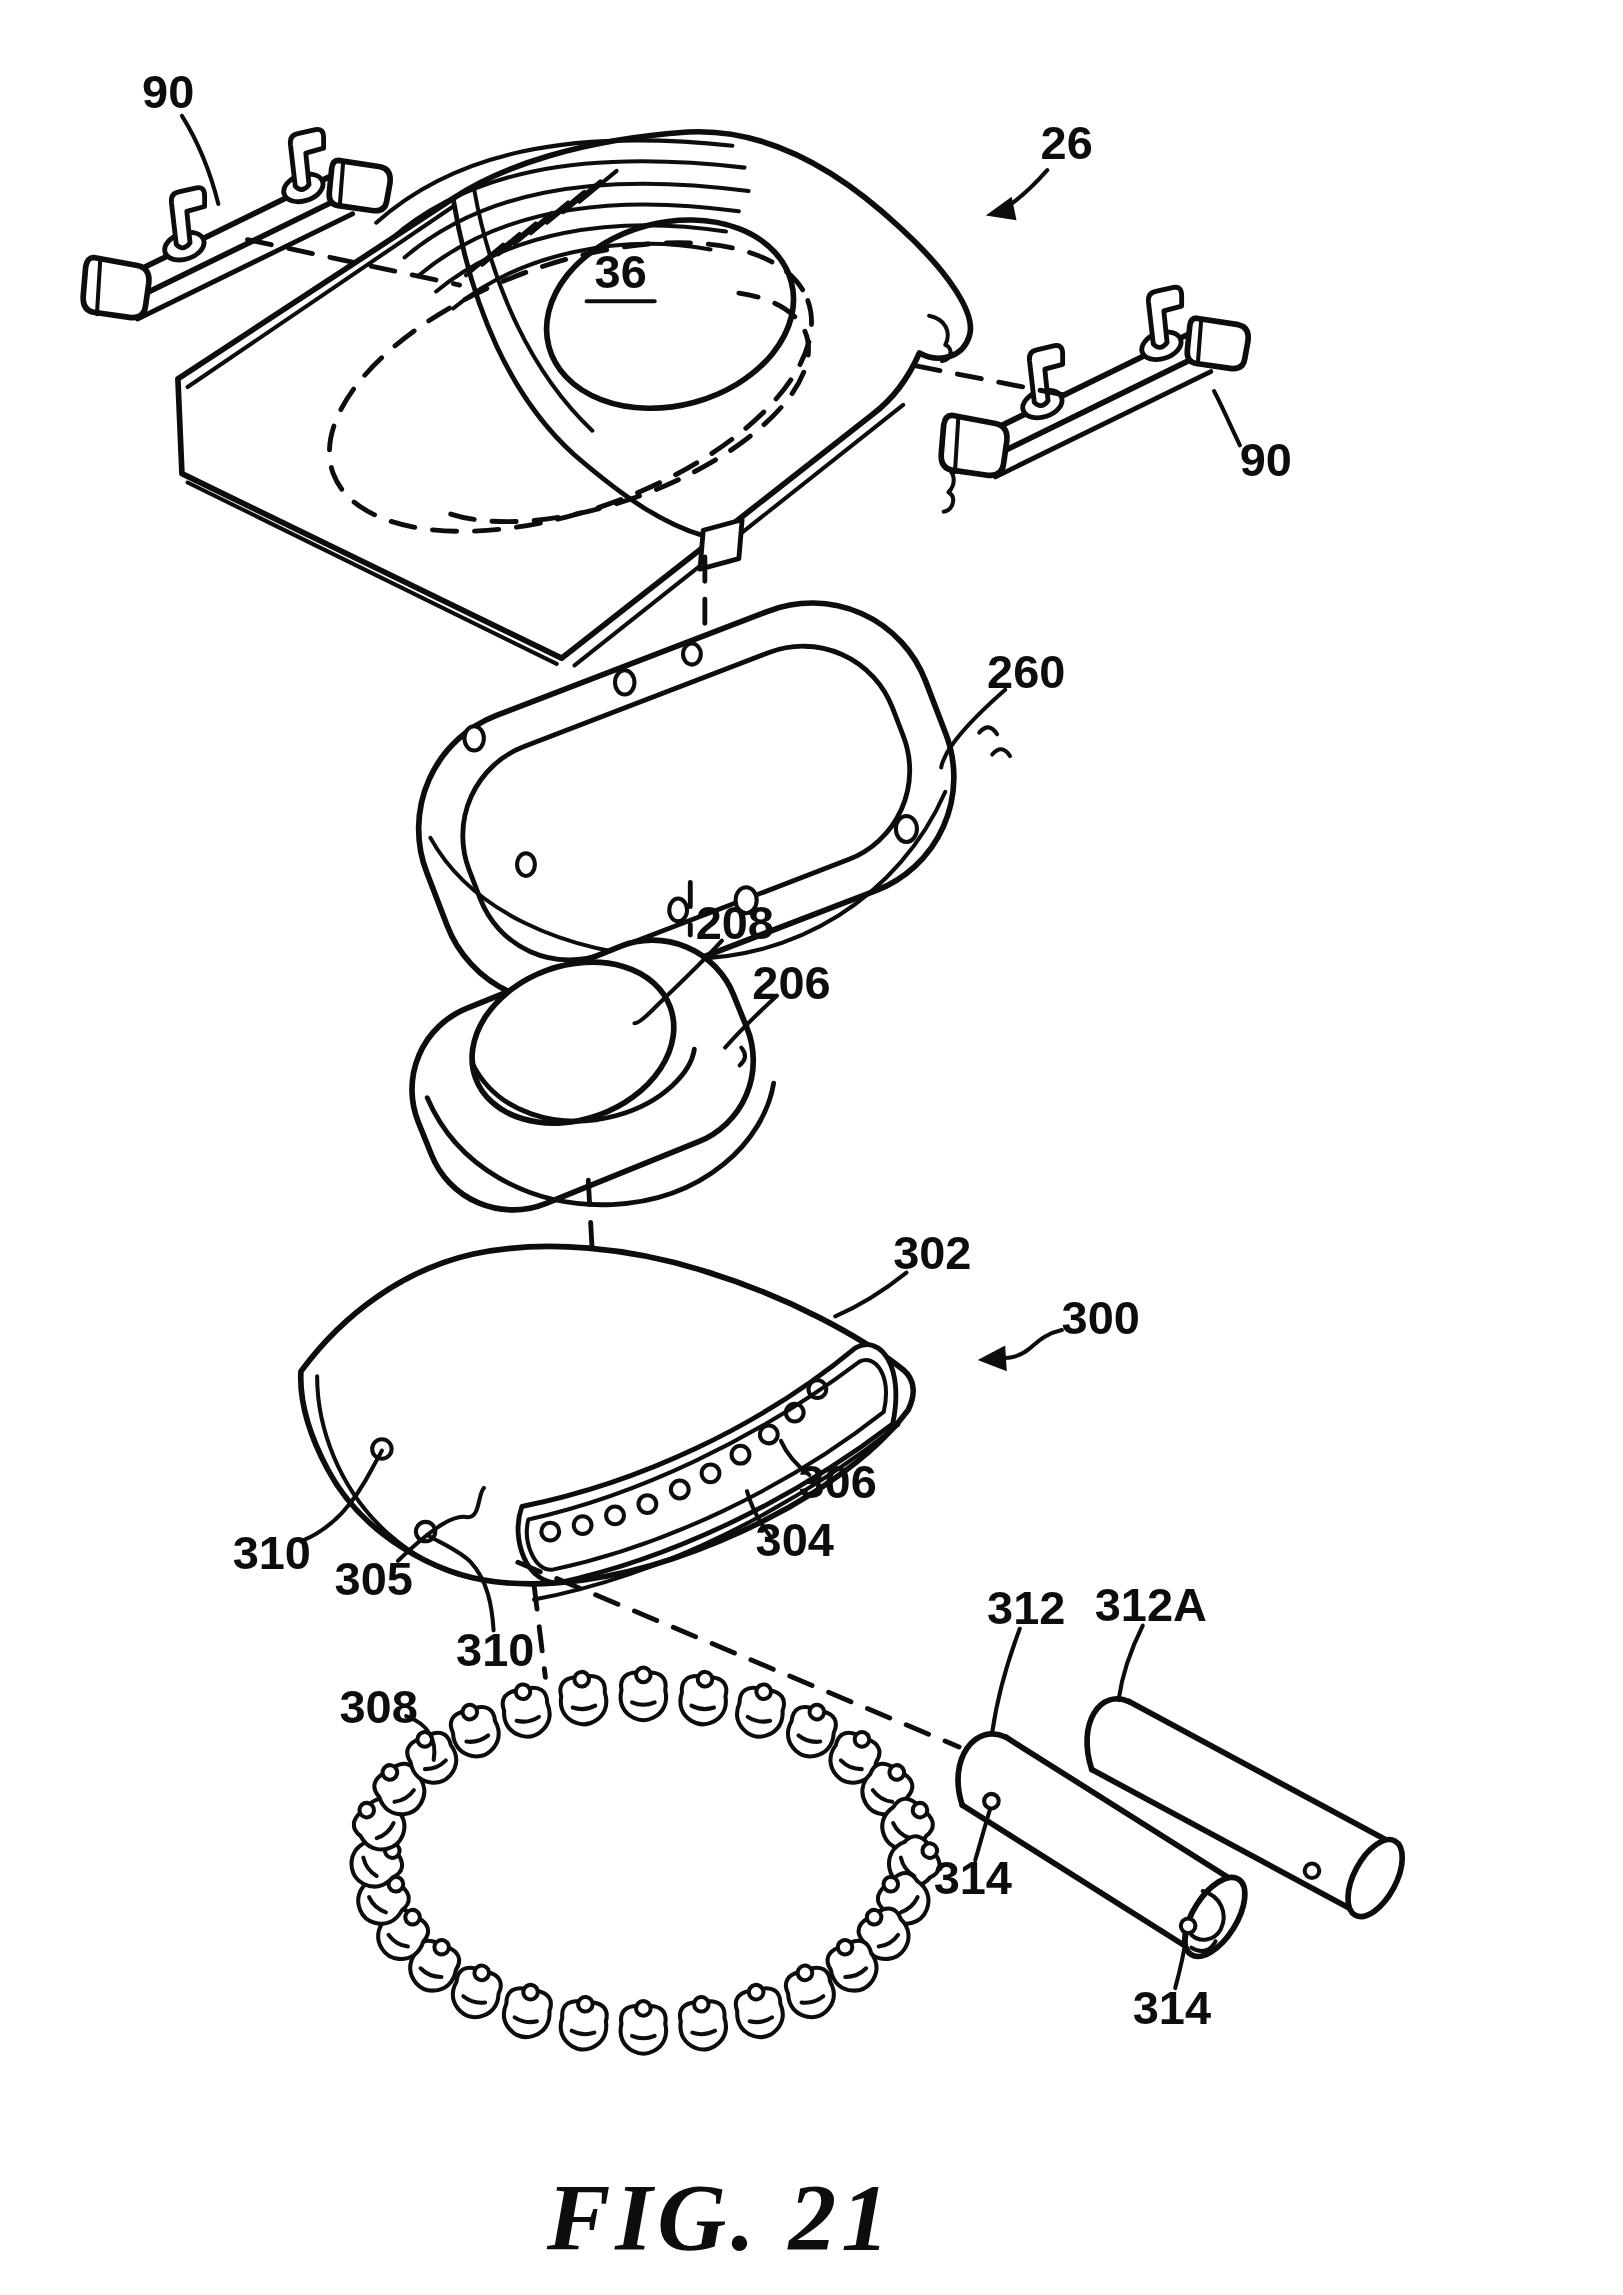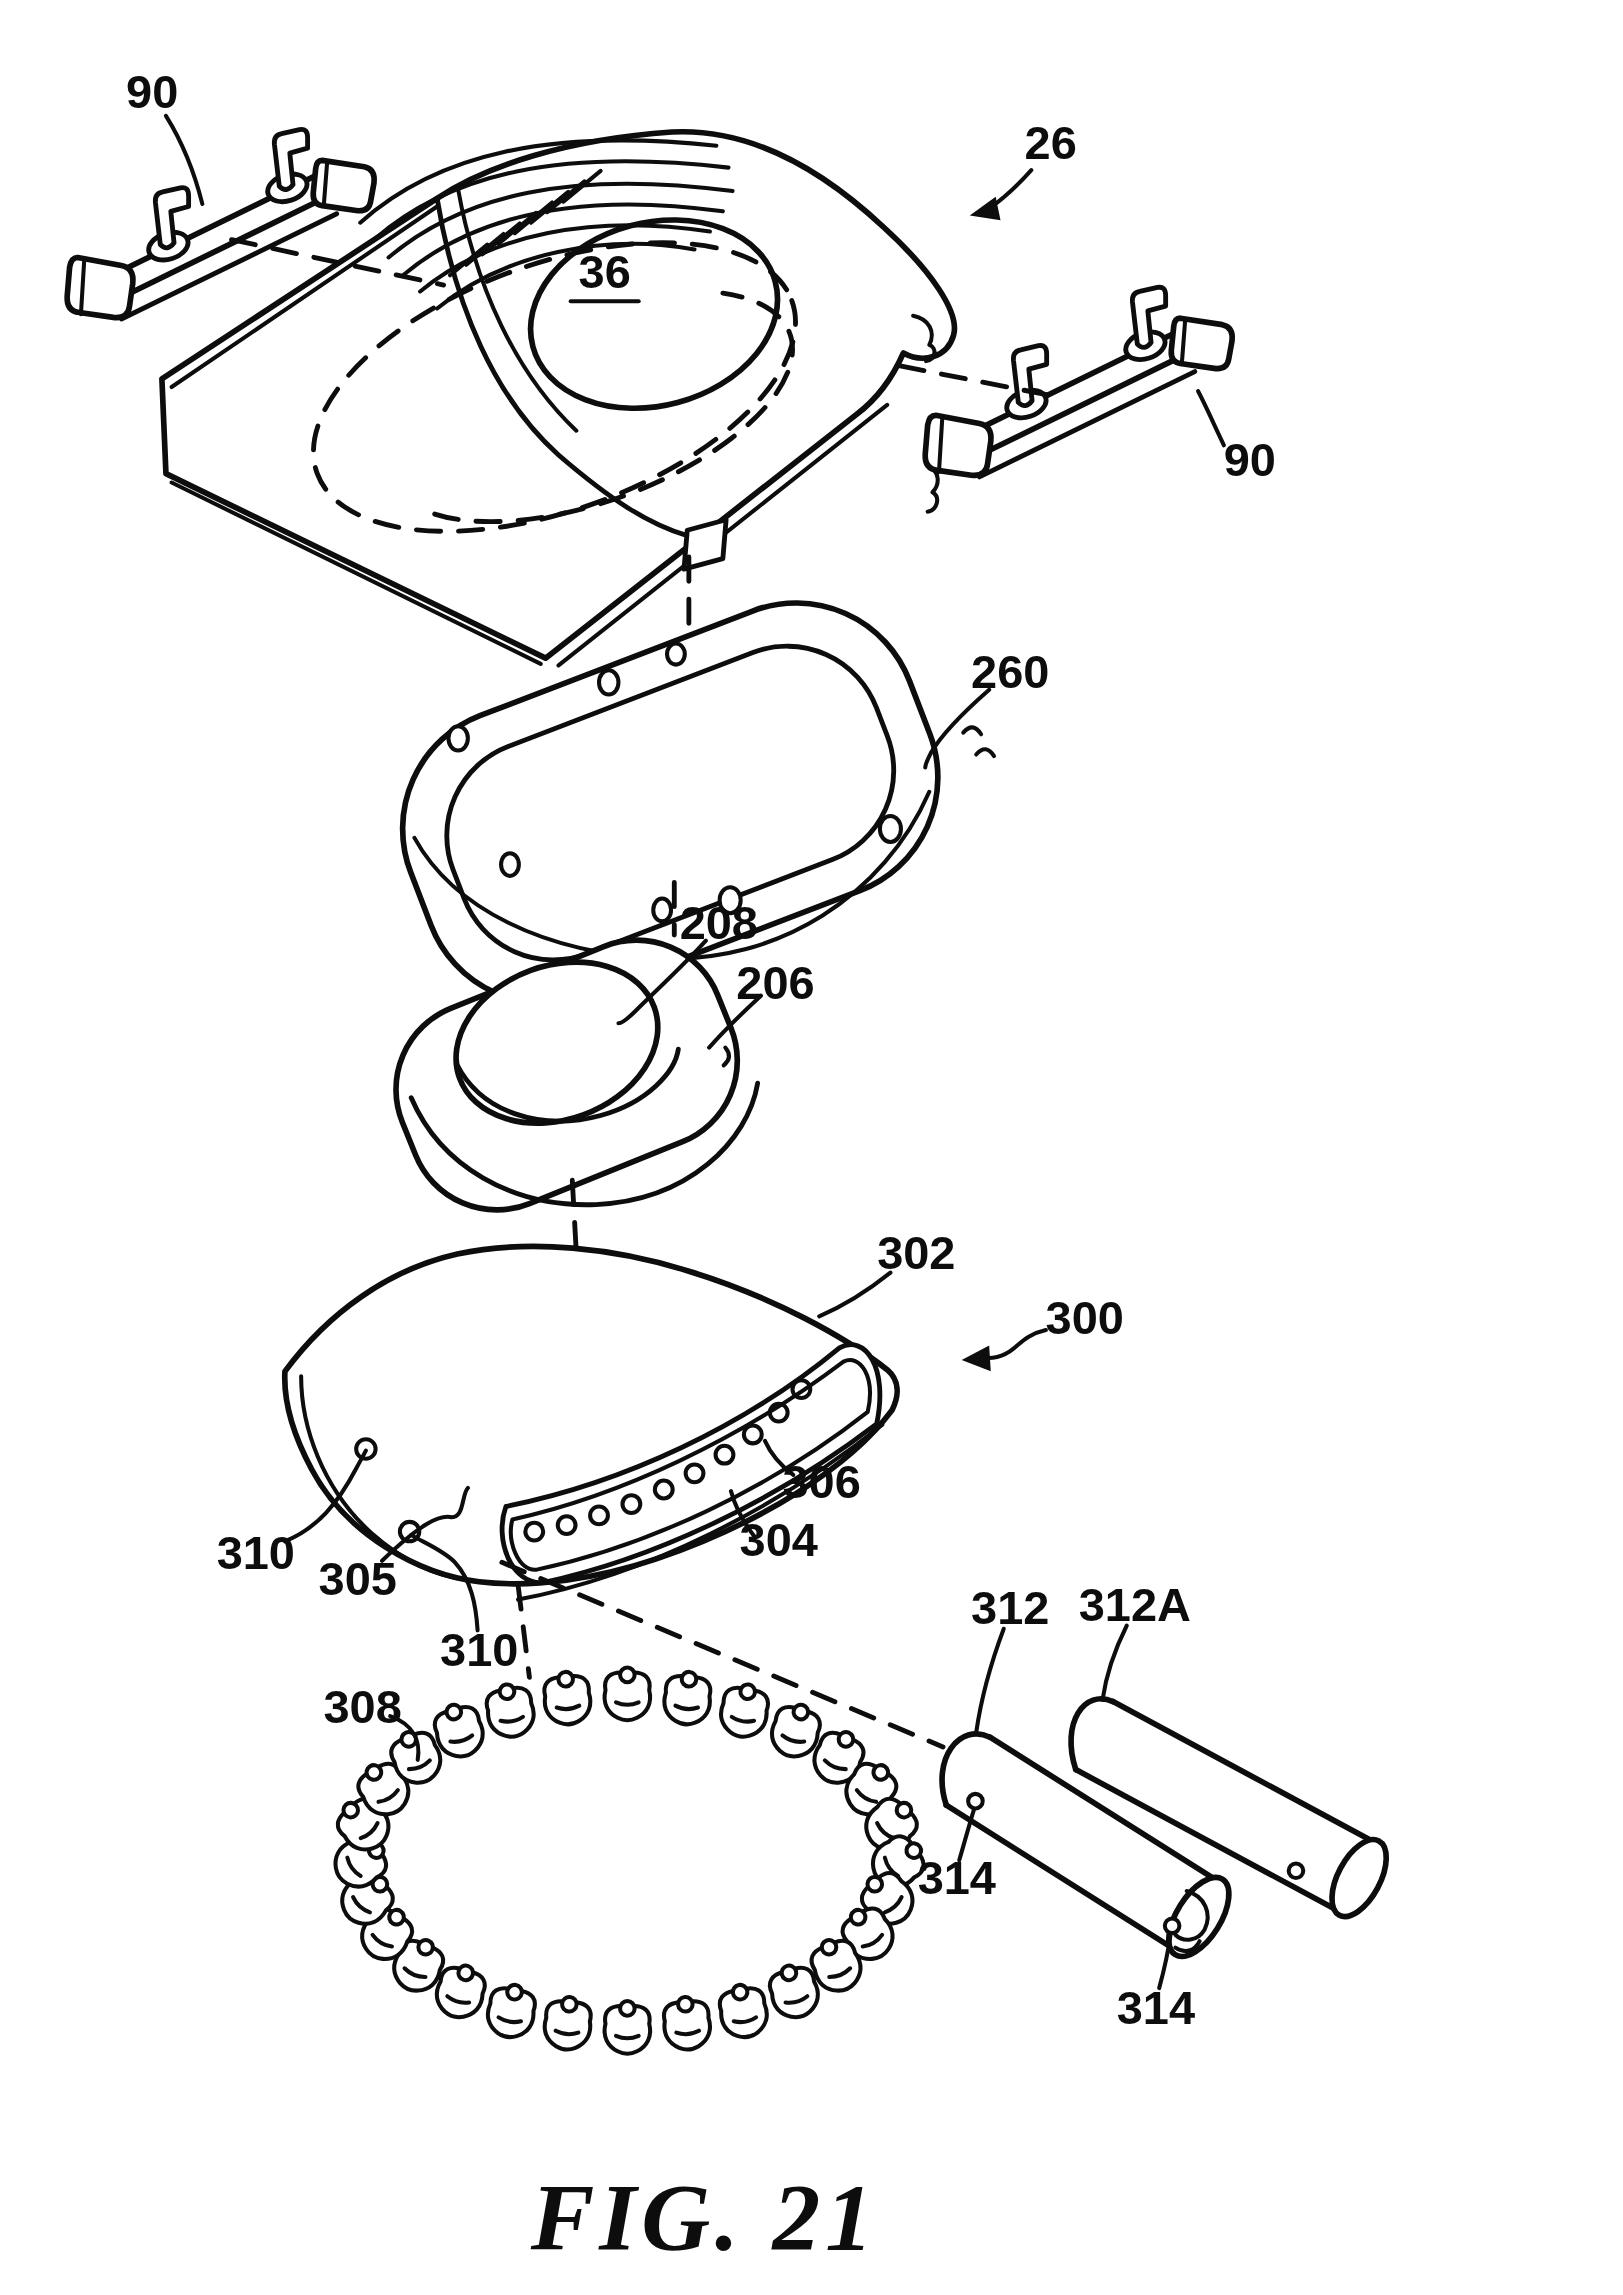--- a/index.html
+++ b/index.html
@@ -1,17 +1,17 @@
 <!DOCTYPE html>
 <html style="--ink: #0d0d0d; --paper: #ffffff;font-size:13px"><head>
 <meta charset="utf-8">
 <style>
   :root { --ink:#0d0d0d; --paper:#ffffff; }
   html,body { margin:0; padding:0; background:var(--paper); }
-  .page { width:1551px; height:2295px; position:relative; background:var(--paper); }
+  .page { width:1551px; height:2295px; position:relative; background:var(--paper);margin-left:16px; }
   svg { display:block; color:var(--ink); }
   .ref-label {
     font-family:"Liberation Sans", sans-serif;
     font-weight:700;
     font-size:58px;
     fill:currentColor;
   }
   .fig-caption {
     font-family:"Liberation Serif", serif;
     font-weight:700;

